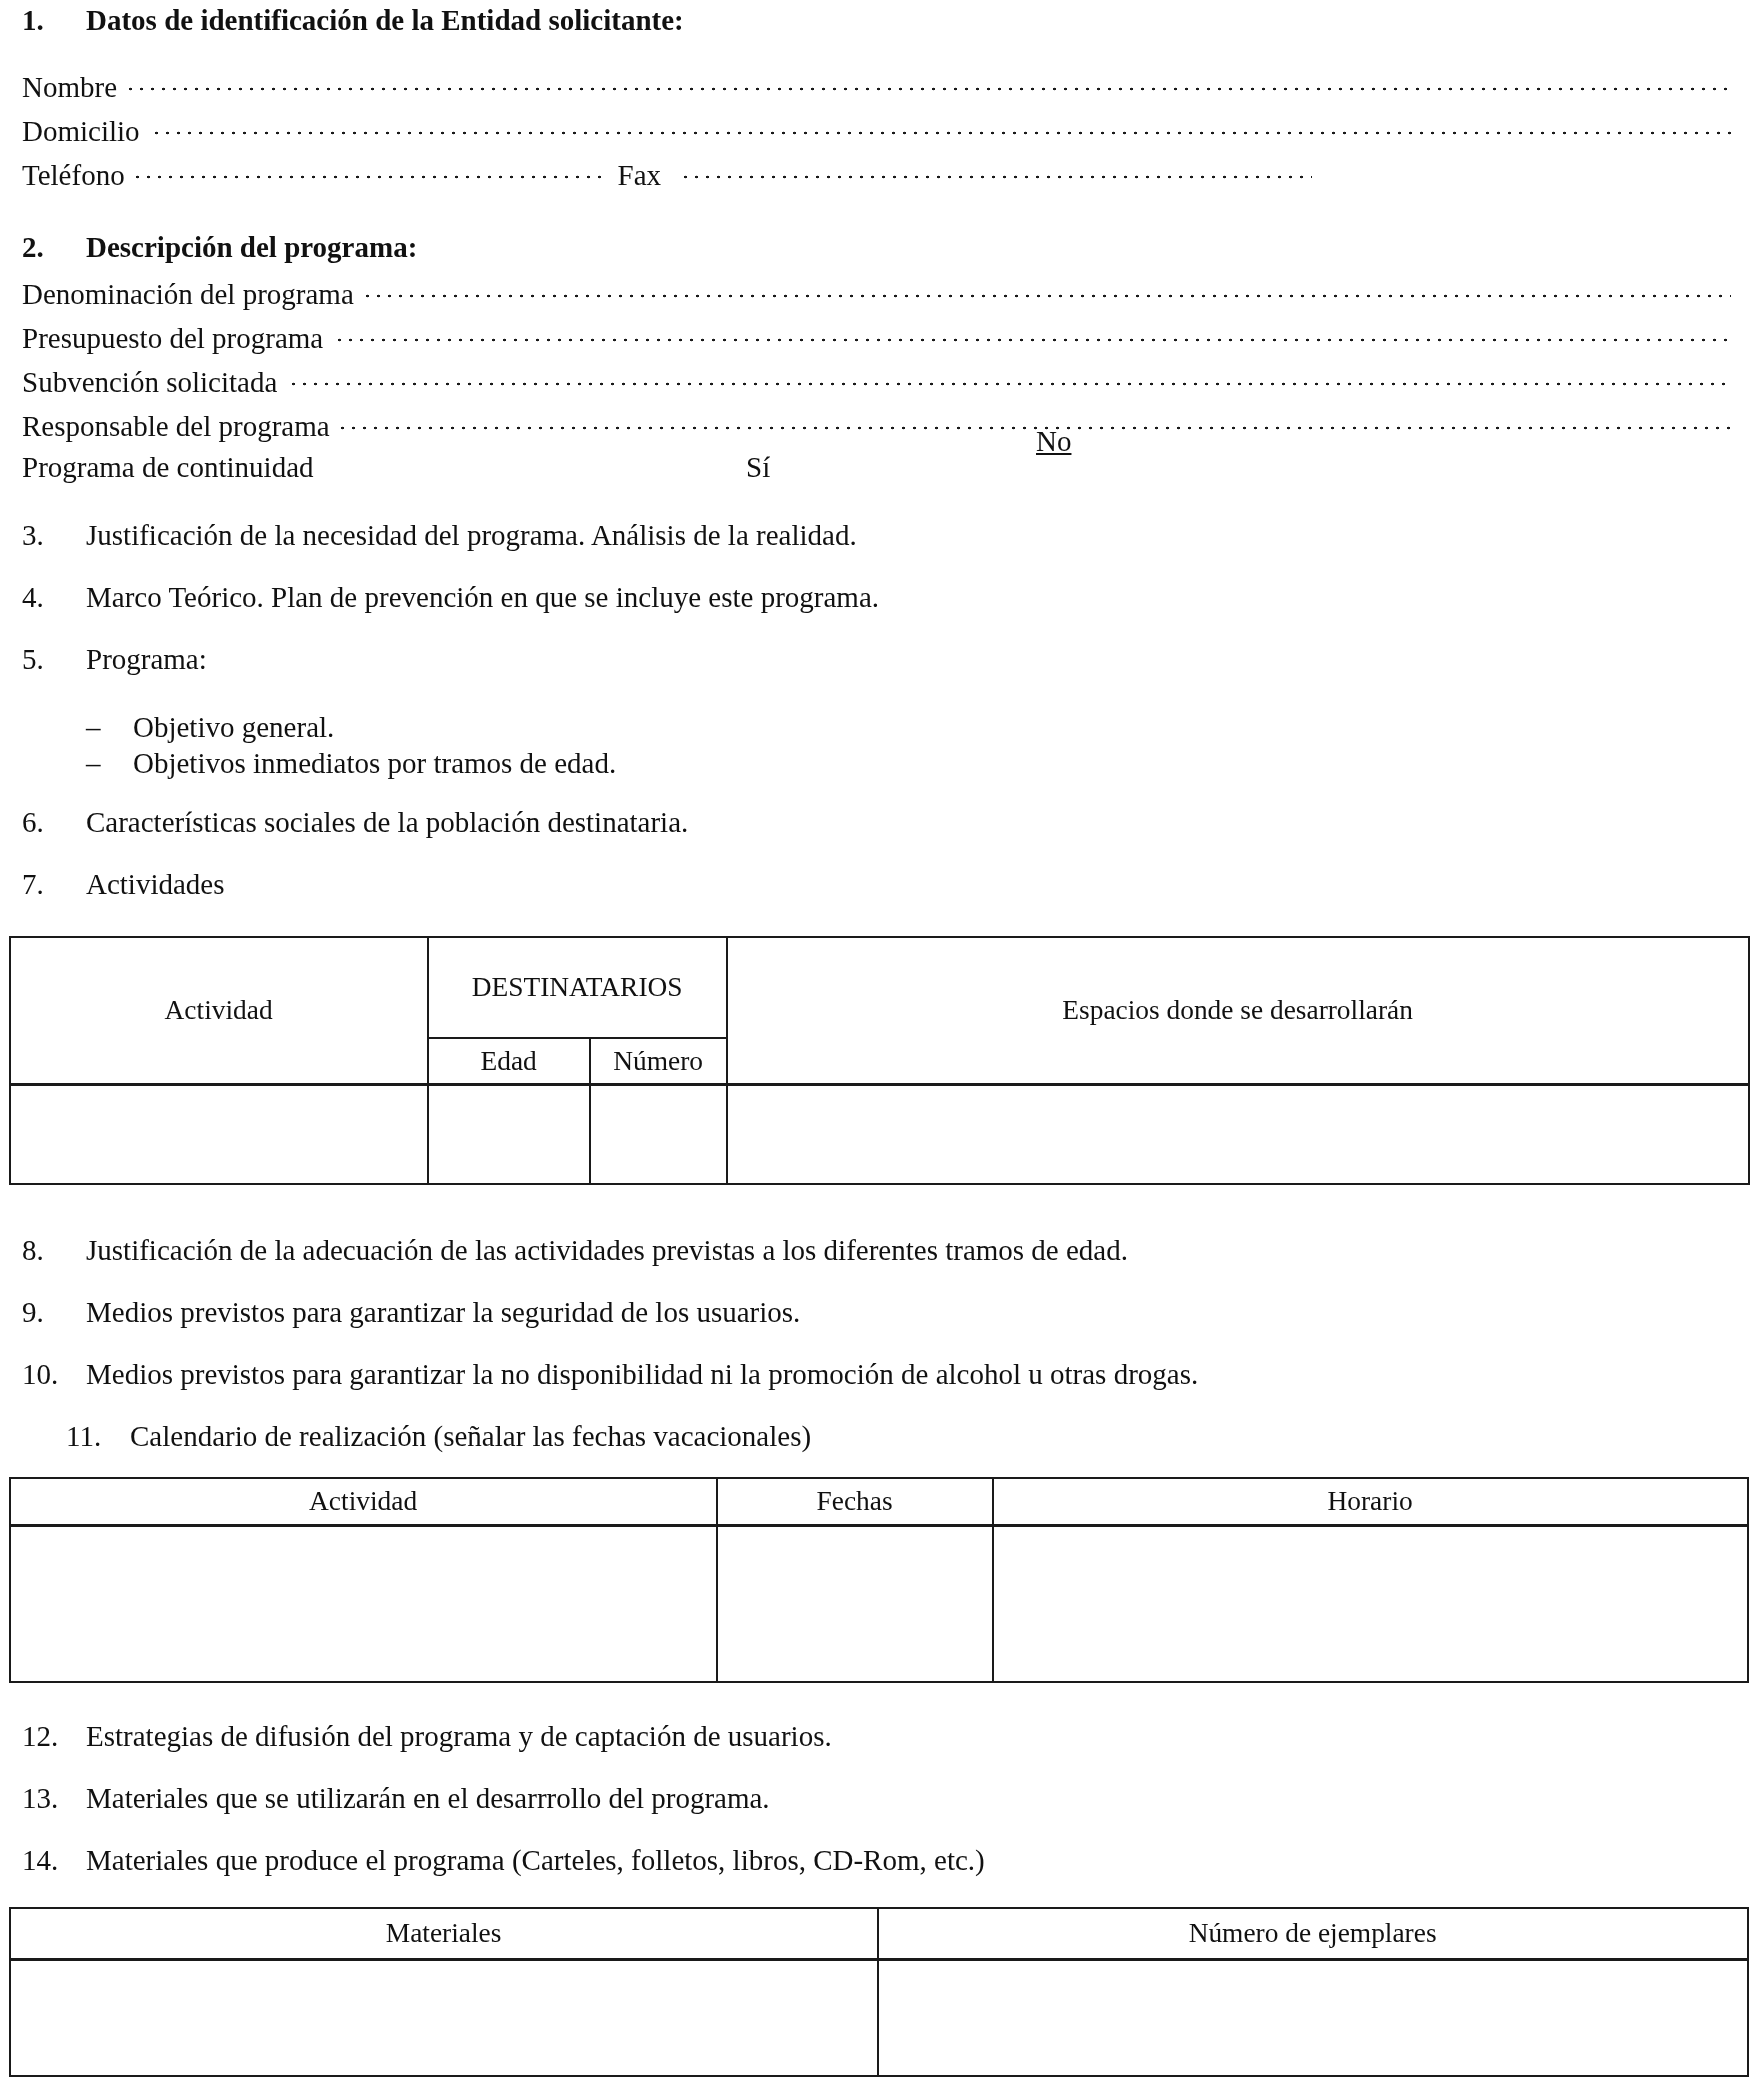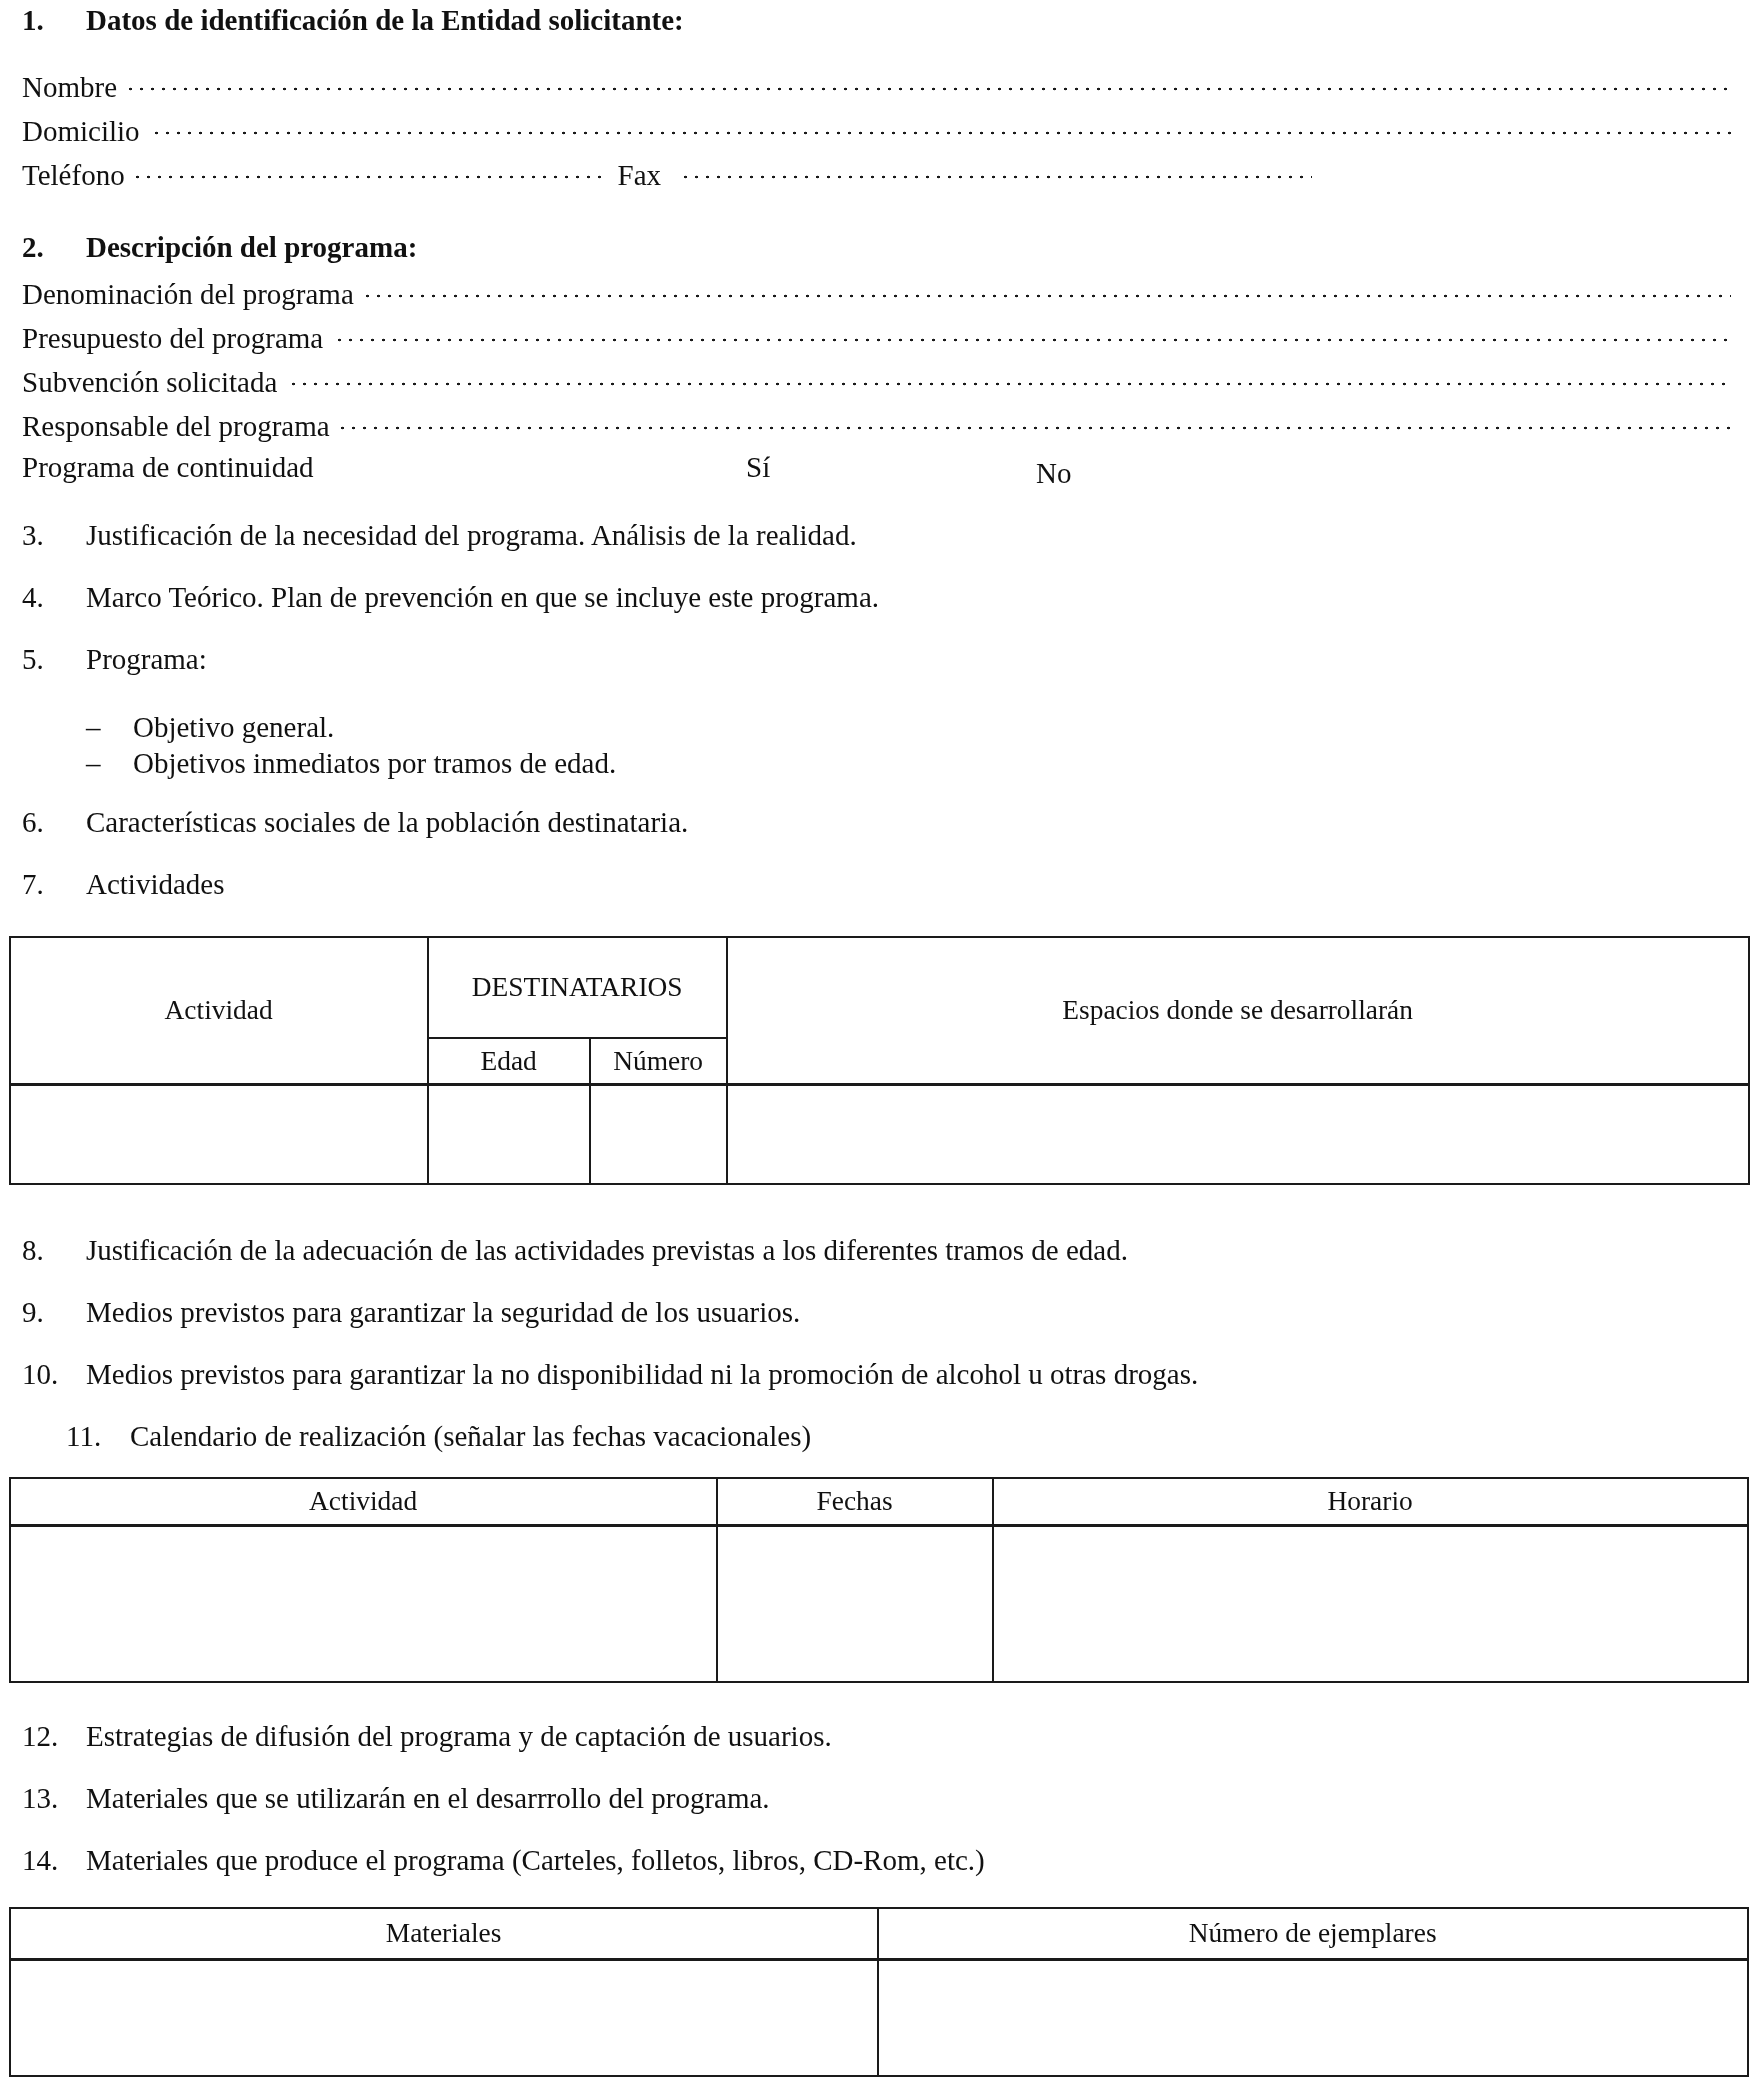--- a/index.html
+++ b/index.html
@@ -161,21 +161,21 @@
     <span class="dots" style="flex:1 1 auto; margin-left:11px;"></span>
   </div>
 
   <div class="dotline-row" style="left:22px; top:407px; width:1709px;">
     <span class="lbl">Responsable del programa</span>
     <span class="dots" style="flex:1 1 auto; margin-left:7.8px;"></span>
   </div>
 
   <div class="abs" style="left:22px; top:451px; font-size:29px; white-space:nowrap;">Programa de continuidad</div>
   <div class="yesno" style="left:746px; top:451px;">Sí</div>
-  <div class="yesno" style="left:1036px; top:457px;">No</div>
+  <div class="yesno" style="left:1036px; top:425px;text-decoration:underline;">No</div>
 
   <div class="abs num-item" style="left:22px; top:521px;">
     <span class="num">3.</span>
     <span class="txt">Justificación de la necesidad del programa. Análisis de la realidad.</span>
   </div>
 
   <div class="abs num-item" style="left:22px; top:583px;">
     <span class="num">4.</span>
     <span class="txt">Marco Teórico. Plan de prevención en que se incluye este programa.</span>
   </div>

